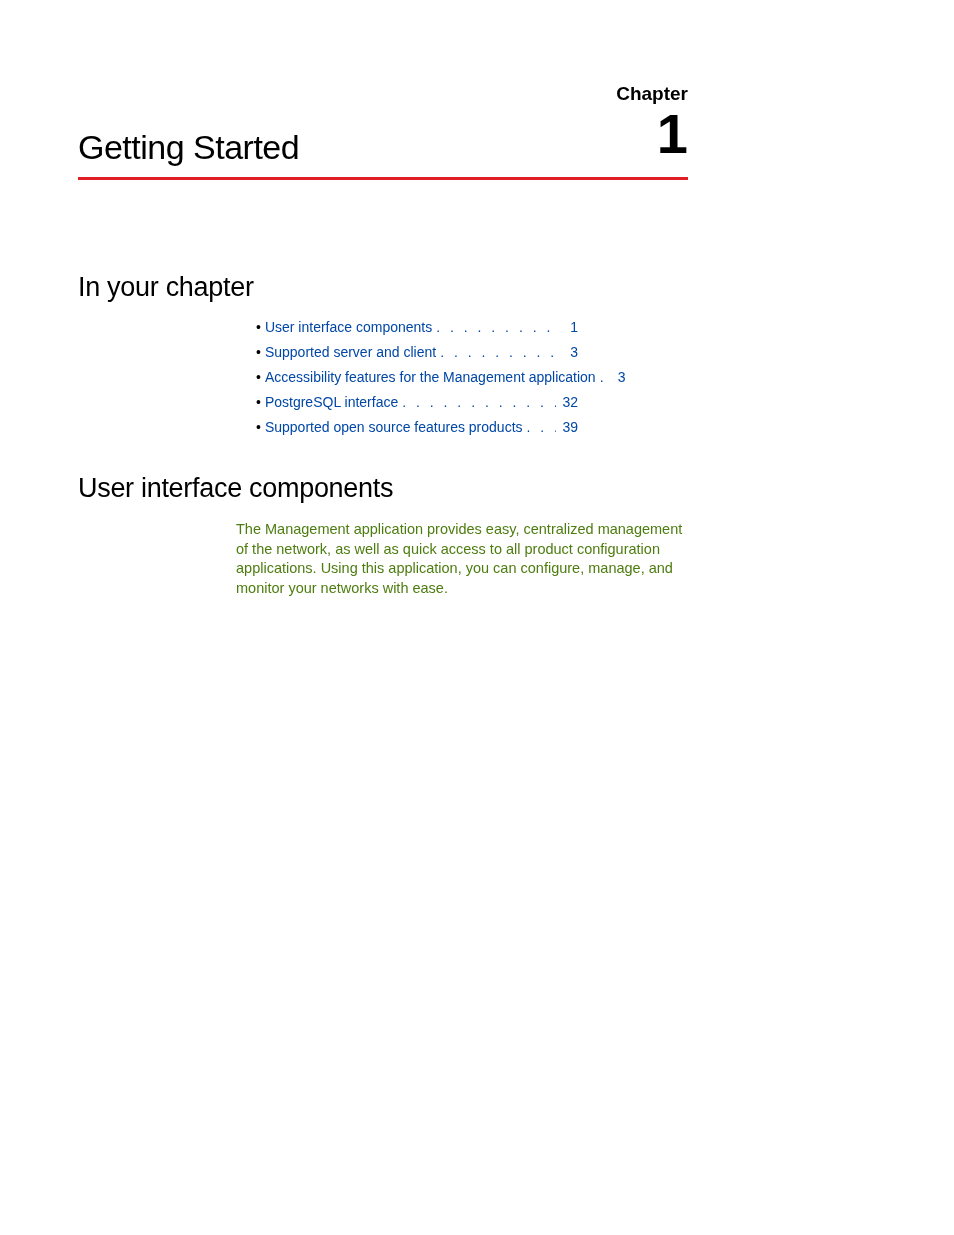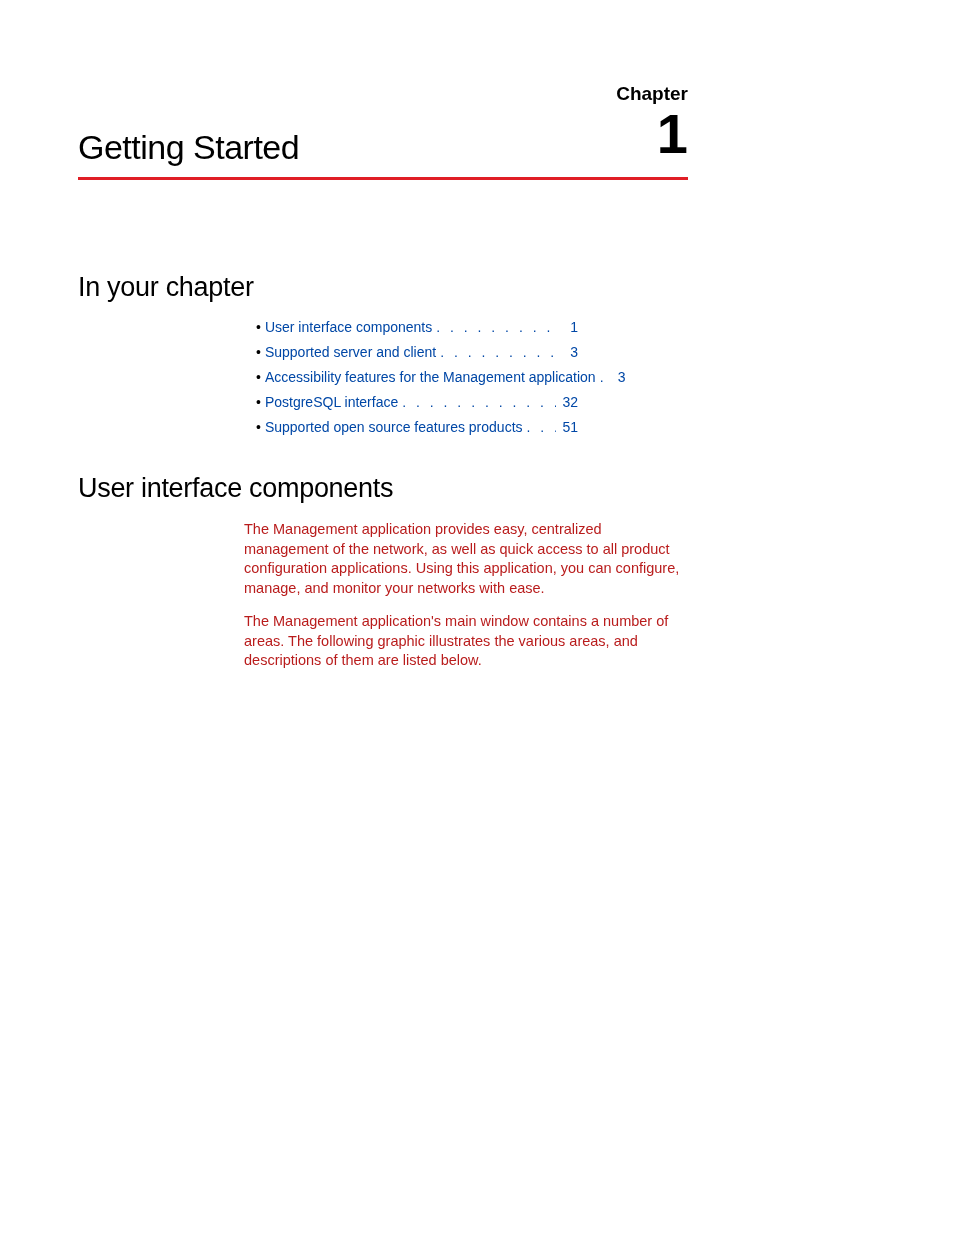--- a/index.html
+++ b/index.html
@@ -95,22 +95,22 @@
     min-width: 22px;
     text-align: right;
   }
   .body-block {
     margin-left: 150px;
     margin-right: 0;
   }
   .body-text {
     font-size: 14.5px;
     line-height: 1.35;
-    margin: 0 0 14px 16px;
-    color: #b91c1c;
+    margin: 0 0 14px 8px;
+    color: #4d7c0f;
   }
 </style>
 </head>
 <body>
 
 <div class="page">
 
   <div class="chapter-head">
     <div class="chapter-label">Chapter</div>
     <div class="chapter-number">1</div>
@@ -142,24 +142,23 @@
     <div class="toc-row">
       <span class="bullet">•</span>
       <span class="toc-link">PostgreSQL interface</span>
       <span class="toc-dots"></span>
       <span class="toc-page">32</span>
     </div>
     <div class="toc-row">
       <span class="bullet">•</span>
       <span class="toc-link">Supported open source features products</span>
       <span class="toc-dots"></span>
-      <span class="toc-page">51</span>
+      <span class="toc-page">39</span>
     </div>
   </div>
 
   <h2 class="h2 spaced">User interface components</h2>
 
   <div class="body-block">
     <p class="body-text">The Management application provides easy, centralized management of the network, as well as quick access to all product configuration applications. Using this application, you can configure, manage, and monitor your networks with ease.</p>
-    <p class="body-text">The Management application's main window contains a number of areas. The following graphic illustrates the various areas, and descriptions of them are listed below.</p>
   </div>
 
 </div>
 
 </body></html>

